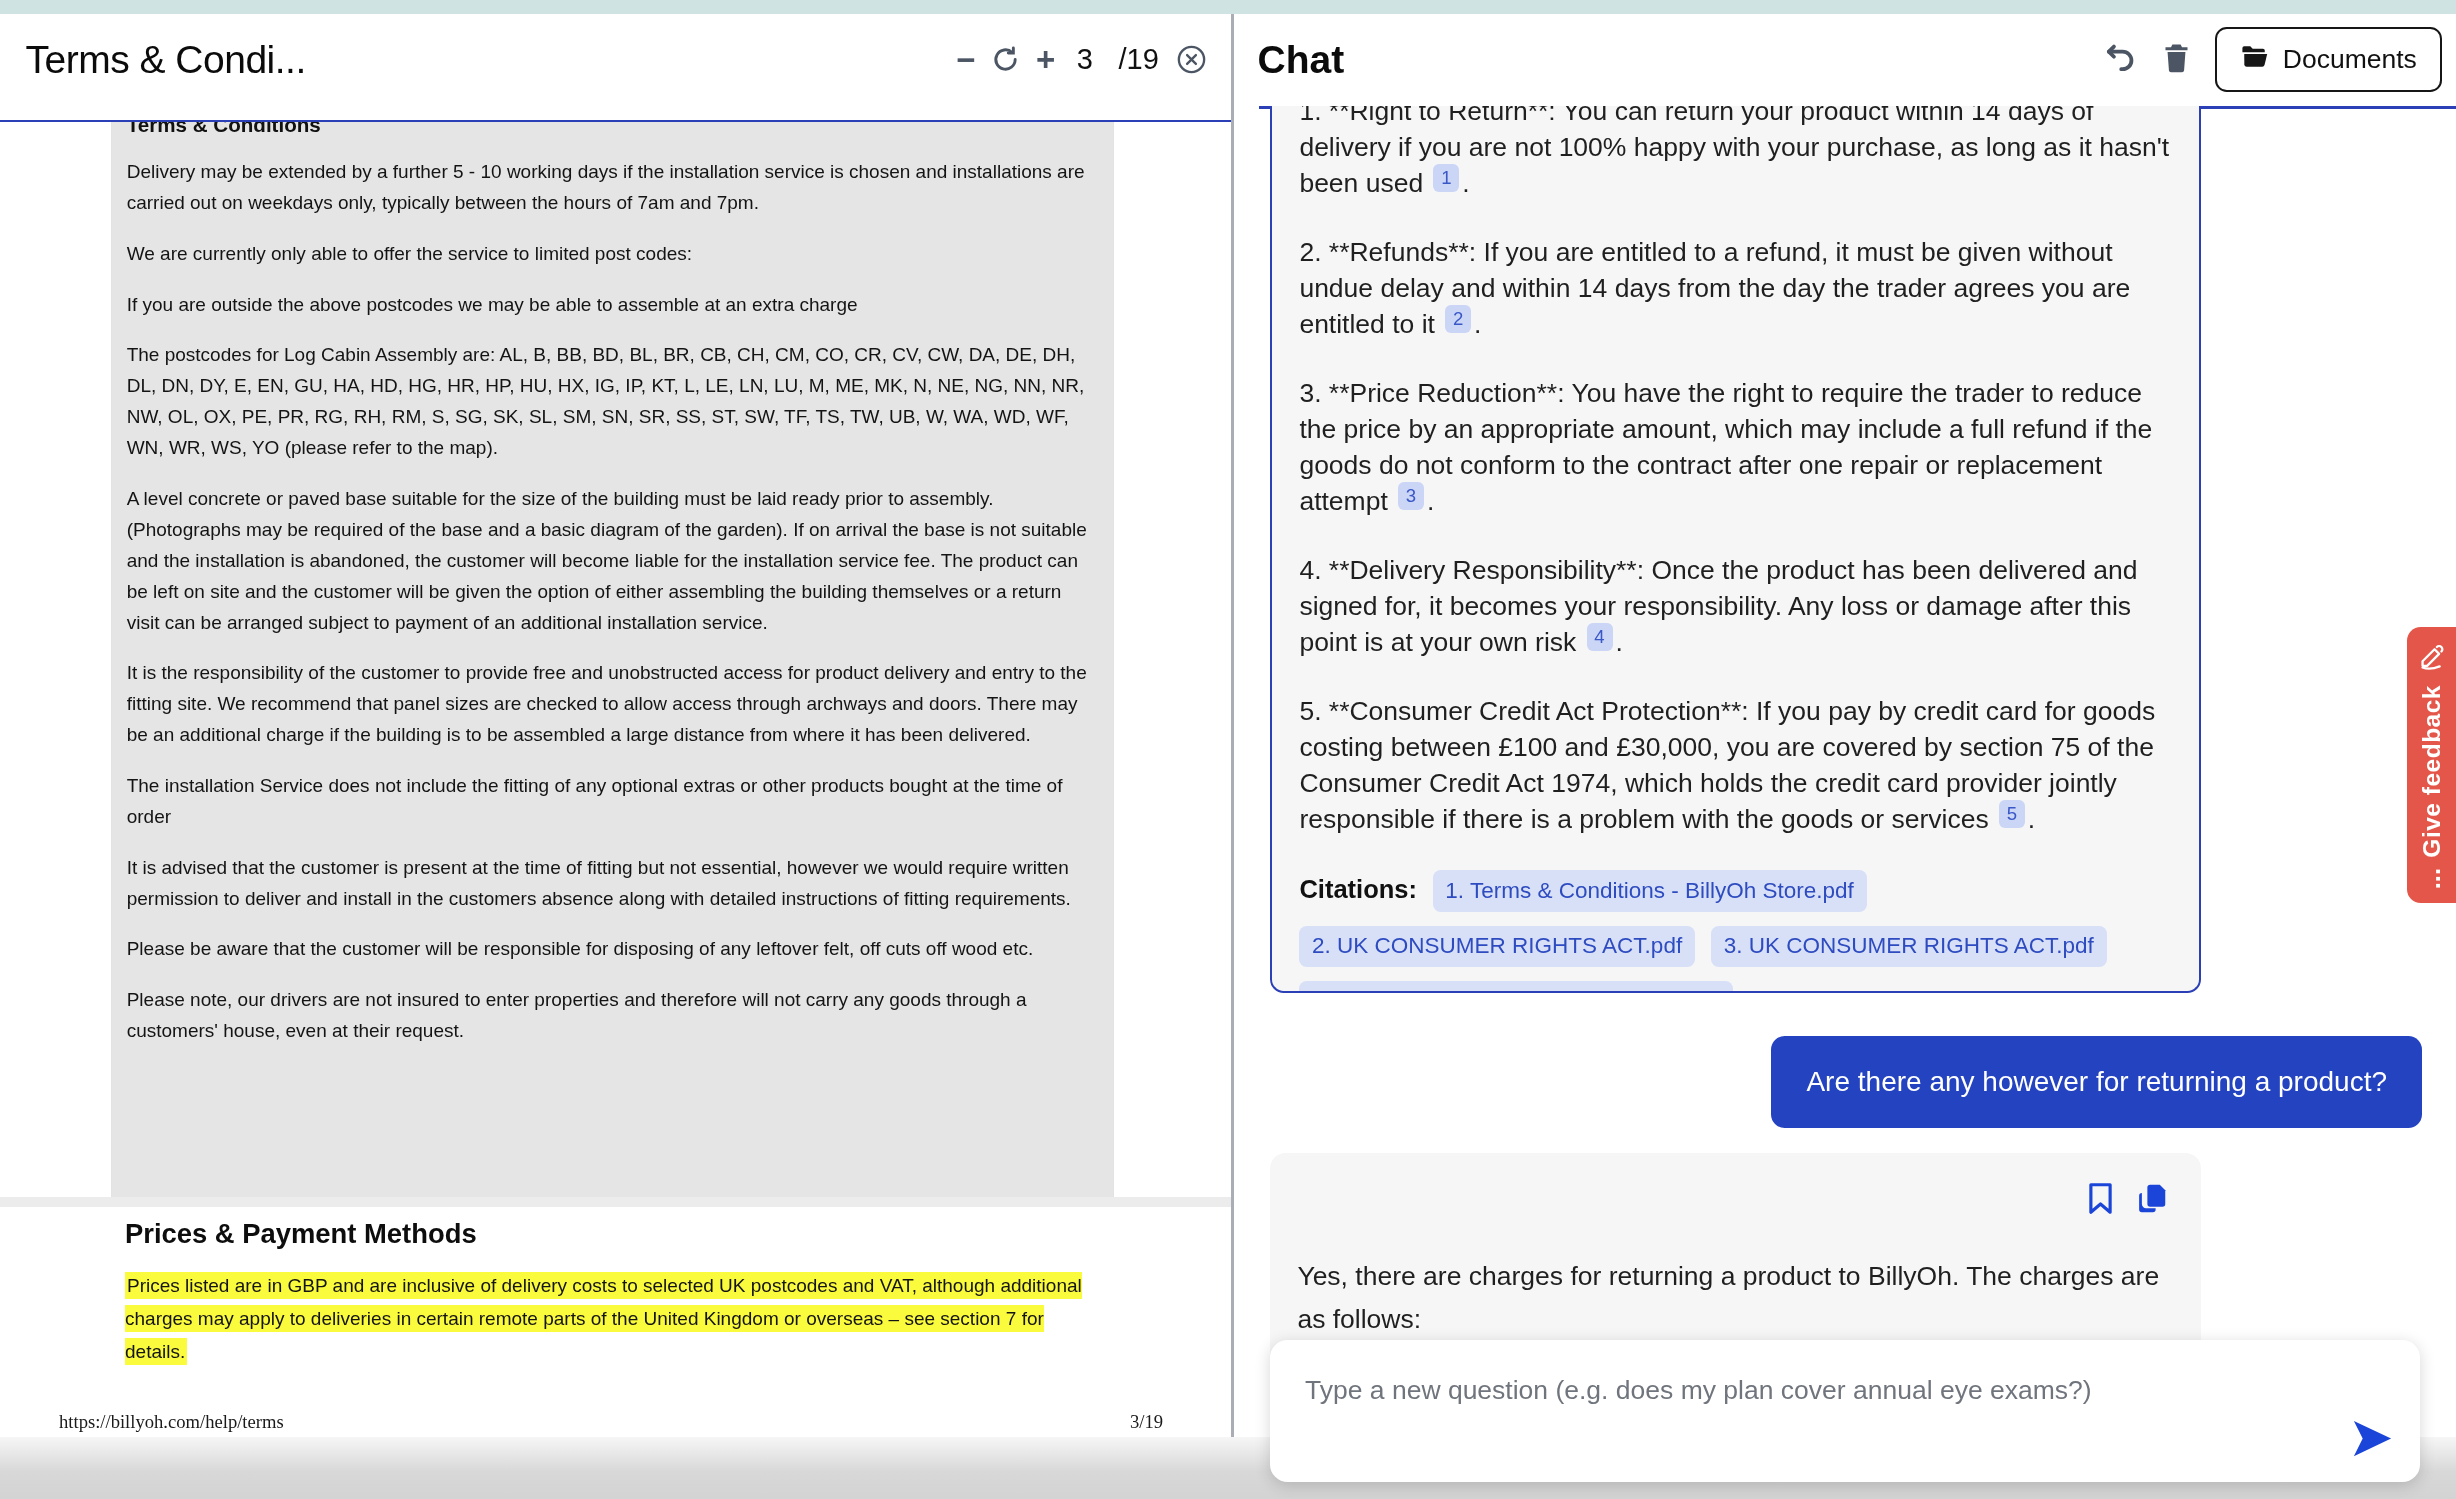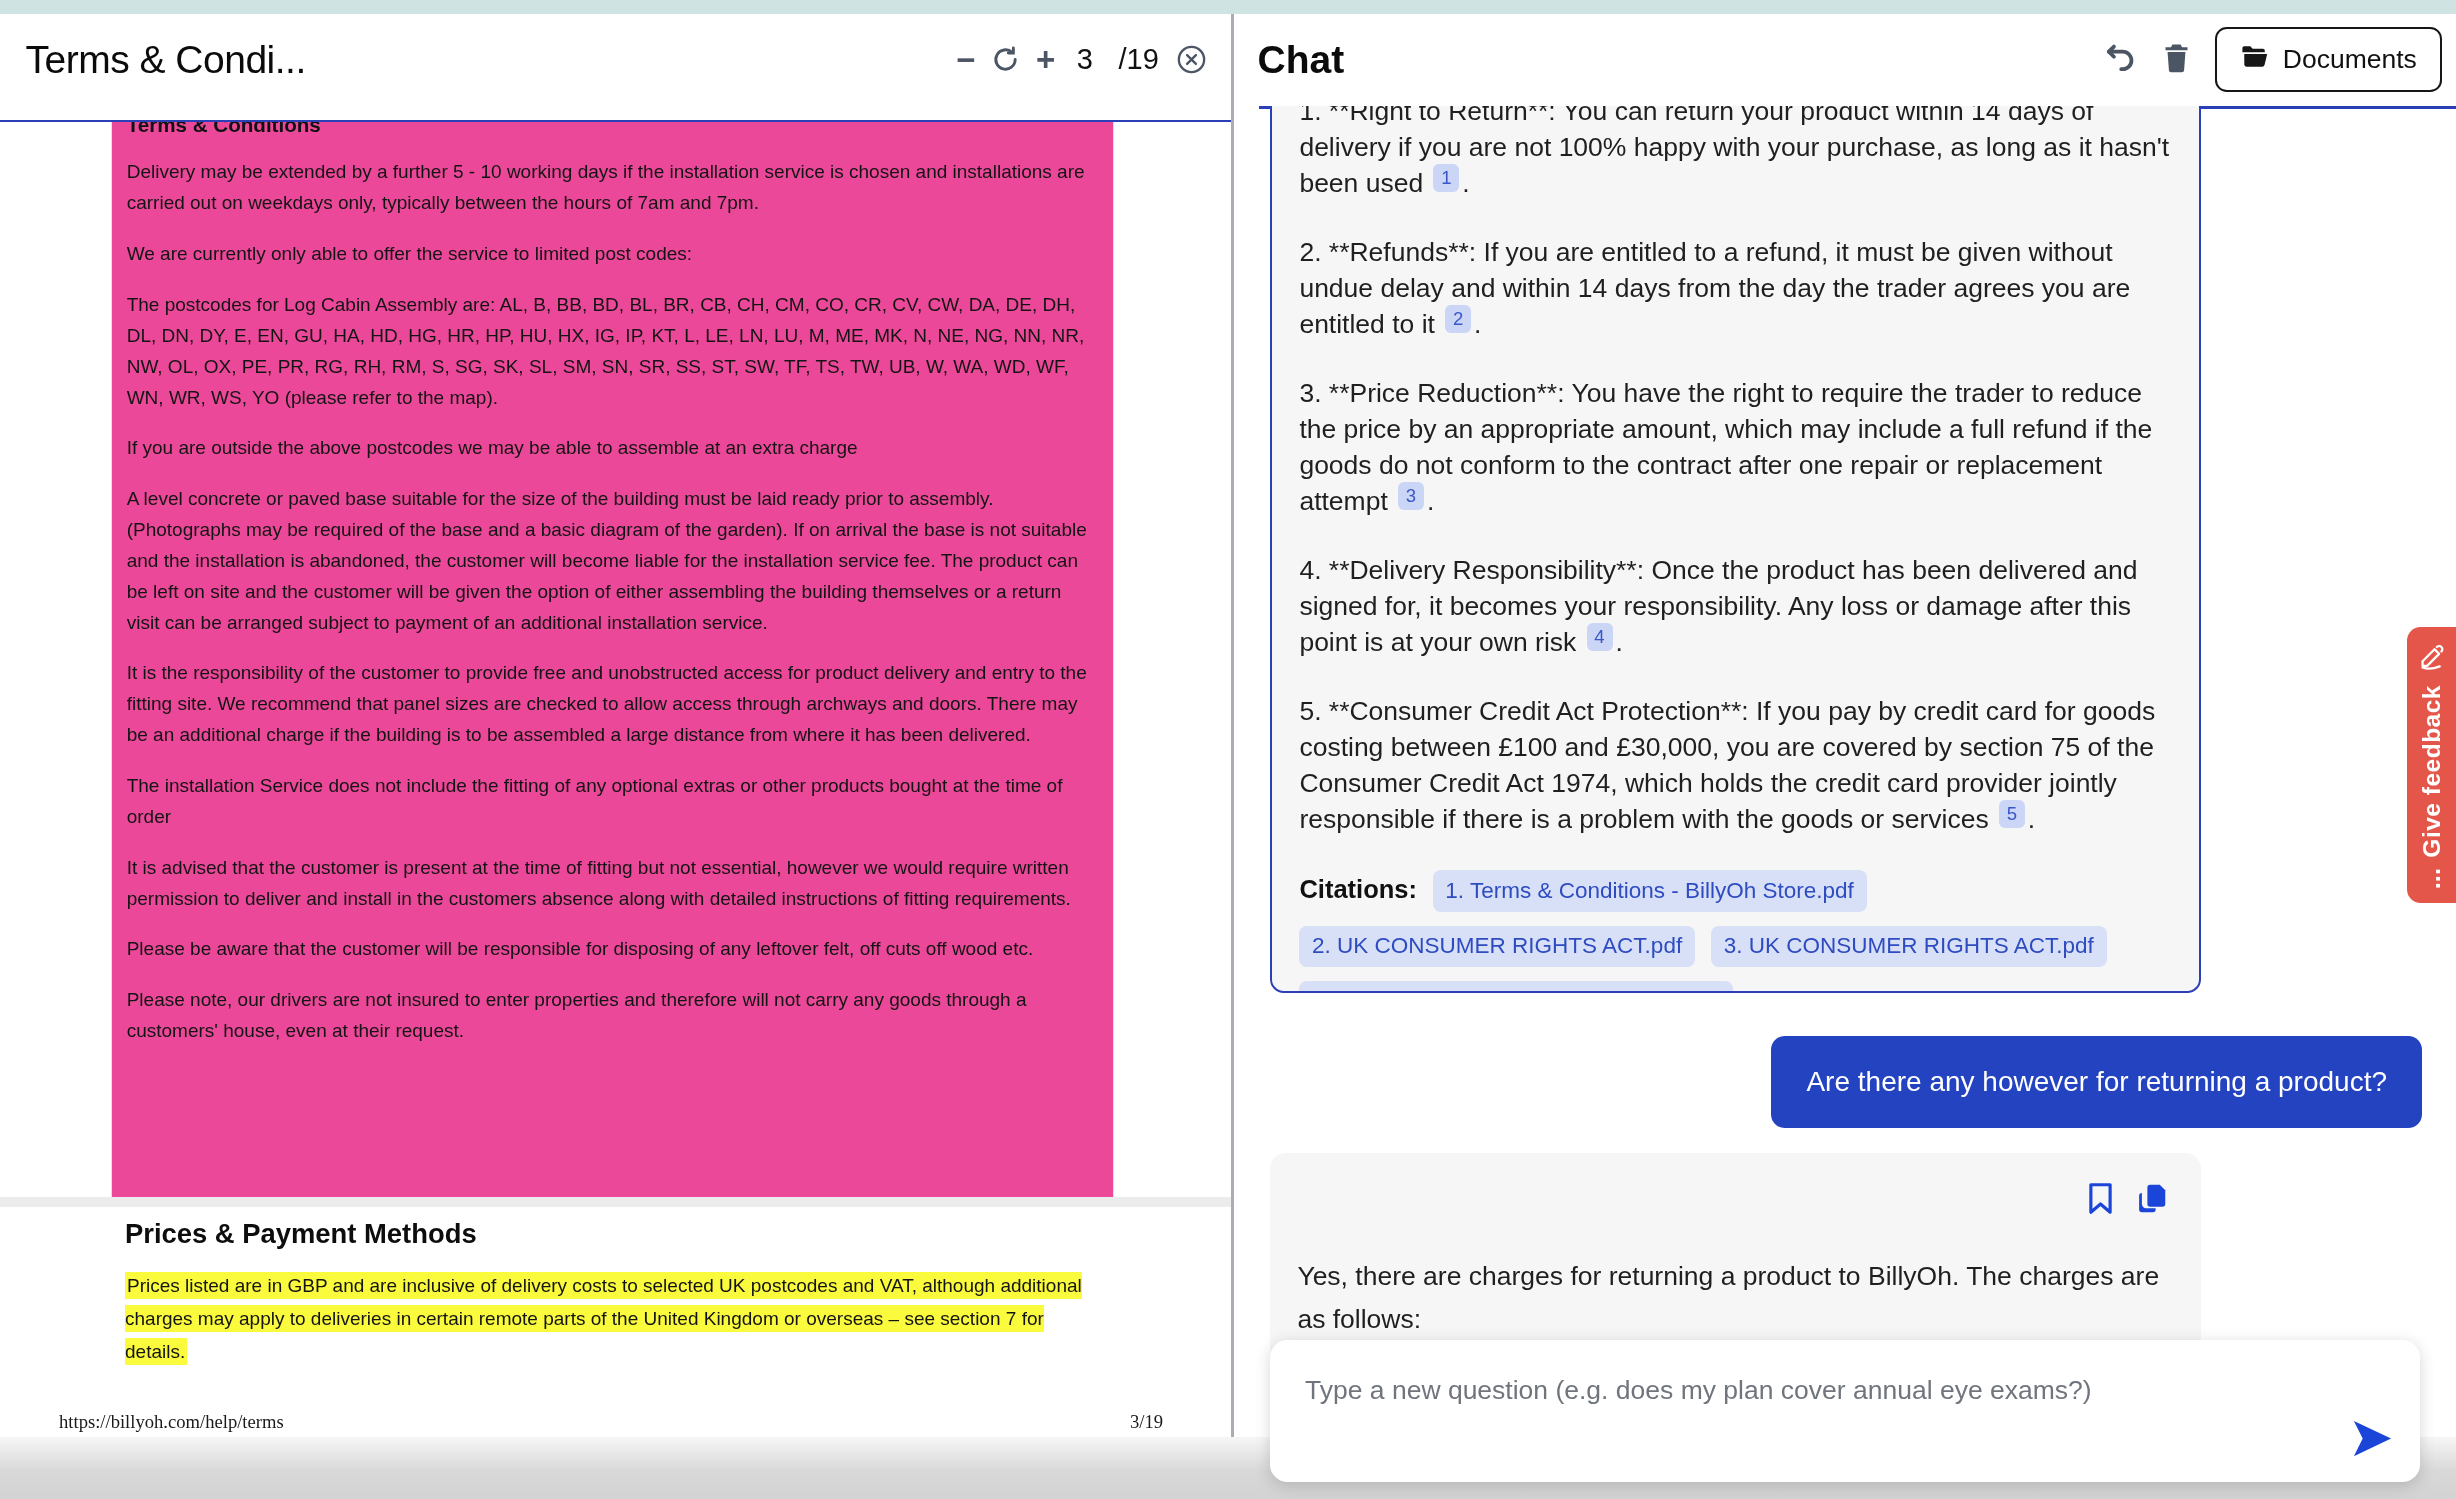--- a/index.html
+++ b/index.html
@@ -16,21 +16,21 @@
   .doc-controls { position:absolute; right:23.5px; top:0; height:92px; display:flex; align-items:center; gap:15.7px; color:#4b5563; }
   .ctrl-glyph { font-size:33px; font-weight:600; color:#4b5563; cursor:pointer; line-height:1; }
   .page-ind { font-size:29px; color:#111; margin-left:5.9px; }
   .page-total { font-size:29px; color:#111; margin-left:9.8px; }
   .doc-controls svg { display:block; }
 
   .doc-viewport { position:absolute; left:0; top:106px; width:1231px; height:1394px;
                   border-top:2.9px solid #2b3fb6; background:#fff; overflow:hidden; }
   .doc-box { position:absolute; left:111px; top:0; width:1003px; height:1075px;
              border-left:1px solid #e3e3e3; border-right:1px solid #e3e3e3;
-             padding:0 14.7px; background:#ec4899; overflow:hidden; }
+             padding:0 14.7px; background:#e5e5e5; overflow:hidden; }
   .doc-box h3 { margin-top:-8.8px; font-size:20.6px; font-weight:700; color:#111; }
   .doc-box p { font-size:19px; line-height:31px; margin:19.6px 0; color:#141414; }
   .page-band { position:absolute; left:0; top:1075px; width:1231px; height:10.8px; background:#ececec; }
   .doc-section2 { position:absolute; left:125px; top:1096px; width:982px; }
   .doc-section2 h2 { font-size:27.4px; font-weight:700; color:#0d0d0d; margin-bottom:19.6px; }
   .doc-section2 p { font-size:19px; line-height:33px; }
   .doc-section2 mark { background:#fbfb3d; color:#141414; padding:2.9px 2px; }
   .doc-footer { position:absolute; left:59px; top:1289px; width:1104px; display:flex;
                 justify-content:space-between; font-family:"Liberation Serif", serif;
                 font-size:18.6px; color:#1a1a1a; }
@@ -115,22 +115,22 @@
         </svg>
       </span>
     </div>
   </div>
 
   <div class="doc-viewport">
     <div class="doc-box">
       <h3>Terms &amp; Conditions</h3>
       <p>Delivery may be extended by a further 5 - 10 working days if the installation service is chosen and installations are carried out on weekdays only, typically between the hours of 7am and 7pm.</p>
       <p>We are currently only able to offer the service to limited post codes:</p>
+      <p>If you are outside the above postcodes we may be able to assemble at an extra charge</p>
       <p>The postcodes for Log Cabin Assembly are: AL, B, BB, BD, BL, BR, CB, CH, CM, CO, CR, CV, CW, DA, DE, DH, DL, DN, DY, E, EN, GU, HA, HD, HG, HR, HP, HU, HX, IG, IP, KT, L, LE, LN, LU, M, ME, MK, N, NE, NG, NN, NR, NW, OL, OX, PE, PR, RG, RH, RM, S, SG, SK, SL, SM, SN, SR, SS, ST, SW, TF, TS, TW, UB, W, WA, WD, WF, WN, WR, WS, YO (please refer to the map).</p>
-      <p>If you are outside the above postcodes we may be able to assemble at an extra charge</p>
       <p>A level concrete or paved base suitable for the size of the building must be laid ready prior to assembly. (Photographs may be required of the base and a basic diagram of the garden). If on arrival the base is not suitable and the installation is abandoned, the customer will become liable for the installation service fee. The product can be left on site and the customer will be given the option of either assembling the building themselves or a return visit can be arranged subject to payment of an additional installation service.</p>
       <p>It is the responsibility of the customer to provide free and unobstructed access for product delivery and entry to the fitting site. We recommend that panel sizes are checked to allow access through archways and doors. There may be an additional charge if the building is to be assembled a large distance from where it has been delivered.</p>
       <p>The installation Service does not include the fitting of any optional extras or other products bought at the time of order</p>
       <p>It is advised that the customer is present at the time of fitting but not essential, however we would require written permission to deliver and install in the customers absence along with detailed instructions of fitting requirements.</p>
       <p>Please be aware that the customer will be responsible for disposing of any leftover felt, off cuts off wood etc.</p>
       <p>Please note, our drivers are not insured to enter properties and therefore will not carry any goods through a customers' house, even at their request.</p>
     </div>
     <div class="page-band"></div>
     <div class="doc-section2">
       <h2>Prices &amp; Payment Methods</h2>

